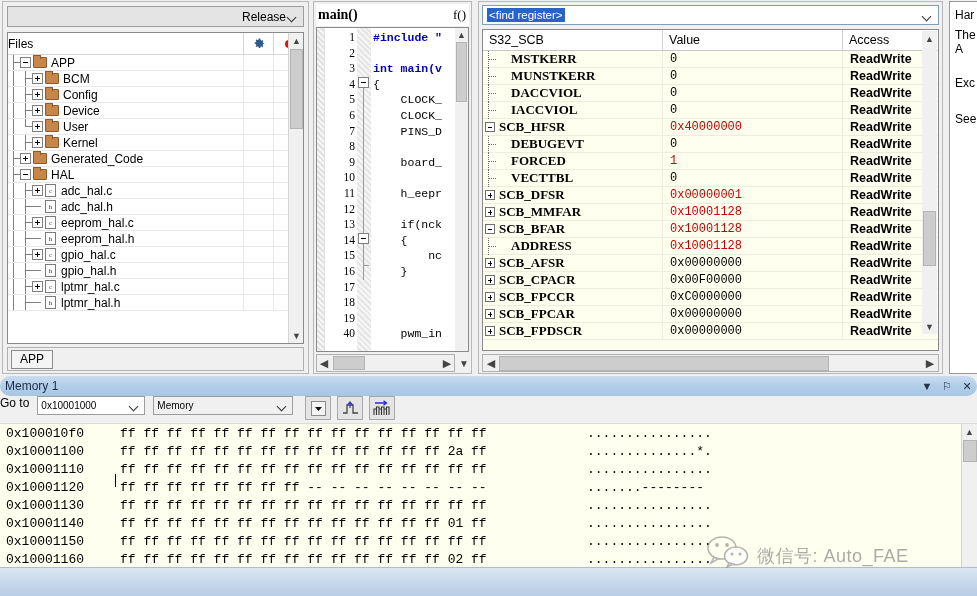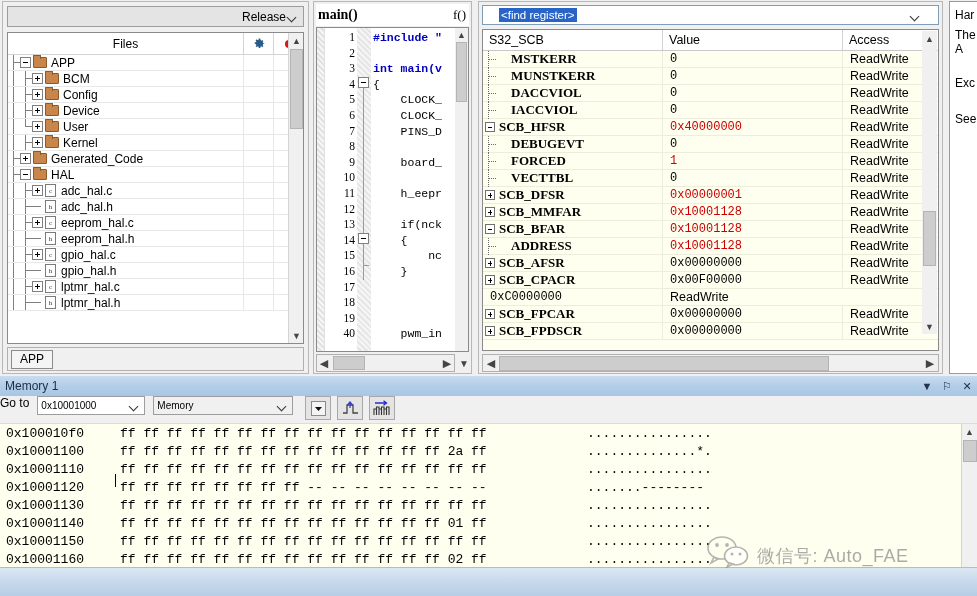--- a/index.html
+++ b/index.html
@@ -45,21 +45,21 @@
 
   #tree-box {
     position: absolute; left: 4px; top: 30px; width: 297px; height: 312px;
     background: #fff; border: 1px solid #8a8a8a; overflow: hidden;
   }
   .tree-header {
     height: 22px; display: flex; align-items: center;
     border-bottom: 1px solid #d4d4d4;
     background: #fff;
   }
-  .tree-header .title { flex: 1; font-size: 12px; color: #000; text-align: center; }
+  .tree-header .title { flex: 1; font-size: 12px; color: #000; }
   .tree-col { width: 30px; height: 22px; border-left: 1px solid #d4d4d4;
               display: flex; align-items: center; justify-content: center; }
   .tree-rows { position: relative; }
   .trow {
     height: 16px; display: flex; align-items: center;
     border-bottom: 1px solid #e8e8e8;
     font-size: 12px; white-space: nowrap;
     position: relative;
   }
   .trow .namecell { flex: 1; display: flex; align-items: center; overflow: hidden; }
@@ -171,38 +171,38 @@
   }
   #editor-hbar .ha { width: 14px; text-align:center; font-size:11px; color:#444; }
   #editor-hbar .htrack { flex:1; height:14px; background:#f0f0f0; position:relative; }
   #editor-hbar .hthumb { position:absolute; left:2px; top:0; width:32px; height:14px; background:#cdcdcd; border:1px solid #b4b4b4; }
   #editor-dn { position:absolute; left:143px; top:352px; width:14px; height:18px; display:flex; align-items:center; justify-content:center; font-size:10px; color:#444; }
 
   
   #reg-pane { left: 478px; top: 1px; width: 465px; height: 373px; background:#f0f0f0; border:1px solid #b8b8b8; }
   #find-reg {
     position:absolute; left:3px; top:3px; width:457px; height:20px;
-    background:#fff; border:1px solid #7f9db9; display:flex; align-items:center; padding:0 16px;
+    background:#fff; border:1px solid #7f9db9; display:flex; align-items:center; padding:0 4px;
   }
   #find-reg .sel { background: #2864c8; color:#fff; font-size: 11.5px; padding: 1px 2px; }
   #reg-table {
     position:absolute; left:3px; top:27px; width:457px; height:322px;
     background:#fffff0; border:1px solid #8a8a8a; overflow:hidden;
   }
   .rhead { display:flex; height:21px; background:#fff; border-bottom:1px solid #c8c8c8; font-size:12.5px; }
   .rhead div { display:flex; align-items:center; padding-left:6px; }
   .rh-name { width: 180px; border-right:1px solid #d2d2d2; }
   .rh-val  { width: 180px; border-right:1px solid #d2d2d2; }
   .rh-acc  { flex:1; }
   .rrow { display:flex; height: 17px; background:#fffff0; border-bottom:1px solid #ededdc; font-size:12.5px; }
   .rr-name { width: 180px; display:flex; align-items:center; border-right:1px solid #ededdc;
              font-family:"Liberation Serif", serif; font-weight:bold; font-size:13px; }
   .rr-val  { width: 180px; display:flex; align-items:center; padding-left:7px; border-right:1px solid #ededdc;
              font-family:"Liberation Mono", monospace; font-size:12px; }
-  .rr-acc  { flex:1; display:flex; align-items:center; padding-left:7px; }
+  .rr-acc  { flex:1; display:flex; align-items:center; padding-left:7px;font-weight:bold; }
   .rr-val.changed { color: #cc0000; }
   .rindent { display:inline-block; width:12px; height:17px; position:relative; flex:none; }
   .rindent.dotted::before { content:""; position:absolute; left:5px; top:0; bottom:0; width:0; border-left:1px dotted #6a6a6a; }
   .rindent.dotted::after  { content:""; position:absolute; left:6px; top:8px; width:7px; height:0; border-top:1px dotted #6a6a6a; }
   .rexp { display:inline-block; width:10px; height:10px; border:1px solid #707070; background:#fff; position:relative; flex:none; margin: 0 4px 0 2px; }
   .rexp::before { content:""; position:absolute; left:2px; top:4px; width:4px; height:1px; background:#000; }
   .rexp.plus::after { content:""; position:absolute; left:3.5px; top:2px; width:1px; height:5px; background:#000; }
   .rexp.blank { border:none; background:none; }
   .rexp.blank::before { display:none; }
   #reg-vscroll { position:absolute; right:1px; top:1px; width:15px; bottom:16px; background:#f0f0f0; }
@@ -215,21 +215,21 @@
   
   #side-pane { left: 949px; top: 1px; width: 30px; height: 373px; background:#fff; border:1px solid #9a9a9a; border-right:none; }
   #side-pane .line { font-size:12px; padding-left:5px; white-space:nowrap; overflow:hidden; }
   #side-strip { position:absolute; left:944px; top:1px; width:5px; height:373px; background:#f0f0f0; }
 
   
   #mem-pane { position:absolute; left:0; top:376px; width:977px; height:220px; background:#f0f0f0; }
   #mem-title {
     position:absolute; left:0; top:0; width:977px; height:20px;
     background: linear-gradient(to bottom,#c9dcf0 0%,#b2cde8 50%,#a8c6e4 100%);
-    display:flex; align-items:center;
+    display:flex; align-items:center;border-radius:10px;
   }
   #mem-title .t { flex:1; padding-left:5px; font-size:12px; color:#1a2d47; }
   #mem-title .ic { width:20px; text-align:center; font-size:11px; color:#23334a; }
   #mem-toolbar {
     position:absolute; left:0; top:20px; width:977px; height:28px;
     background:#f0f0f0; display:flex; align-items:flex-start; gap:0;
     border-bottom:1px solid #dcdcdc;
   }
   #mem-toolbar .lbl { font-size:12px; margin-right:8px; }
   .mcombo {
@@ -665,20 +665,24 @@
           </div>
           <div class="rrow">
             <div class="rr-name">
               <span class="rexp plus"></span>
               <span>SCB_CPACR</span>
             </div>
             <div class="rr-val">0x00F00000</div>
             <div class="rr-acc">ReadWrite</div>
           </div>
           <div class="rrow">
+            <div class="rr-name">
+              <span class="rexp plus"></span>
+              <span>SCB_FPCCR</span>
+            </div>
             <div class="rr-val">0xC0000000</div>
             <div class="rr-acc">ReadWrite</div>
           </div>
           <div class="rrow">
             <div class="rr-name">
               <span class="rexp plus"></span>
               <span>SCB_FPCAR</span>
             </div>
             <div class="rr-val">0x00000000</div>
             <div class="rr-acc">ReadWrite</div>

